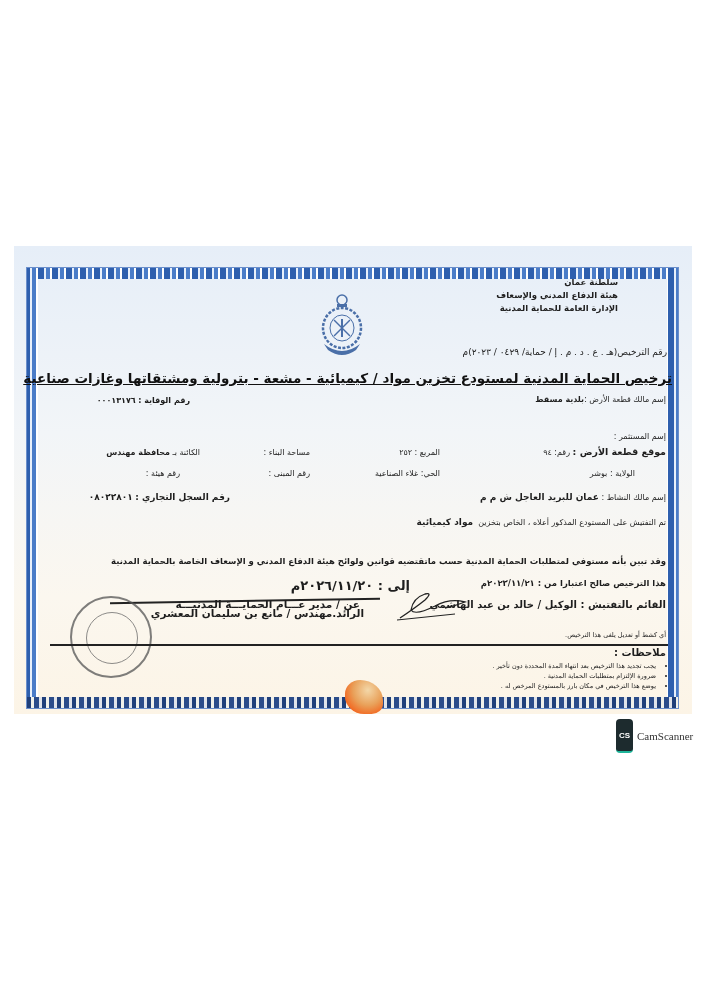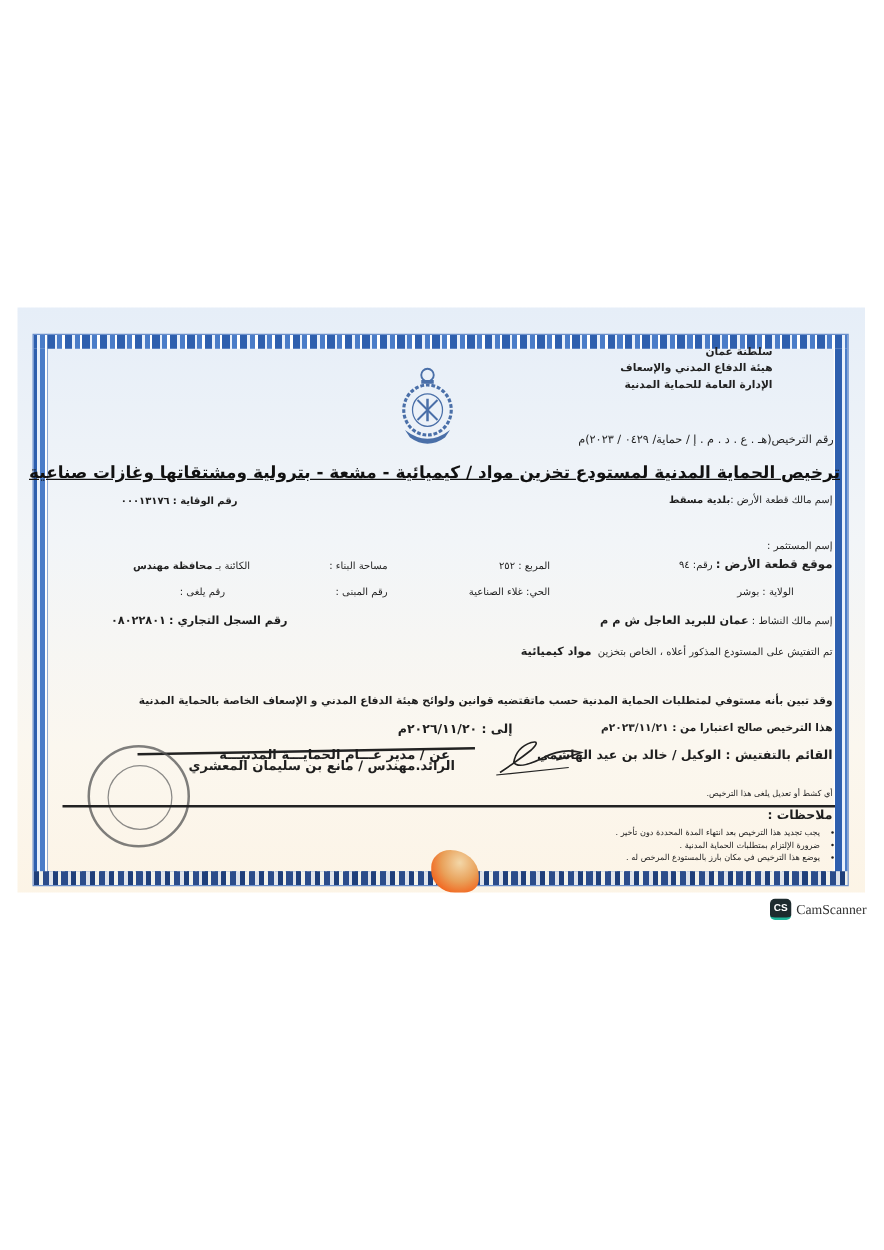--- a/index.html
+++ b/index.html
@@ -45,21 +45,21 @@
   .hr { position:absolute; height:1.5px; background:#222; }
   .tassel {
     position:absolute; left:345px; top:680px; width:38px; height:34px;
     background:radial-gradient(ellipse at 60% 30%,#f3d7a8 0%,#e9a15a 45%,#f26a23 75%,rgba(255,255,255,0) 80%);
     border-radius:40% 60% 30% 50%;
   }
   .cs {
     position:absolute; left:616px; top:719px; display:flex; align-items:center; gap:4px;
   }
   .cs-logo {
-    width:17px; height:17px; border-radius:4px; background:#1d2b2e; color:#fff;
+    width:17px; height:34px; border-radius:4px; background:#1d2b2e; color:#fff;
     font-size:8px; font-weight:bold; display:flex; align-items:center; justify-content:center;
     border-bottom:2px solid #1fb59a; box-sizing:border-box; font-family:"Liberation Sans", sans-serif;
   }
   .cs-text { font-family:"Liberation Serif", serif; font-size:11px; color:#333; }
   ul.notes { margin:0; padding:0 10px 0 0; list-style:disc; }
   ul.notes li { font-size:6.5px; line-height:10px; color:#222; }
 </style>
 </head>
 <body>
 
@@ -125,21 +125,21 @@
 </div>
 <div class="t rtl small" style="left:340px; top:469px; width:100px; text-align:right;">
   <span>الحي:</span>
   <span>غلاء الصناعية</span>
 </div>
 <div class="t rtl small" style="left:230px; top:469px; width:80px; text-align:right;">
   <span>رقم المبنى :</span>
   <span></span>
 </div>
 <div class="t rtl small" style="left:110px; top:469px; width:70px; text-align:right;">
-  <span>رقم يلغى :</span>
+  <span>رقم هيئة :</span>
   <span></span>
 </div>
 
 <div class="t rtl small" style="left:420px; top:492px; width:246px; text-align:right;">
   <span>إسم مالك النشاط :</span>
   <span class="bold" style="font-size:9px;">عمان للبريد العاجل ش م م</span>
 </div>
 <div class="t rtl small" style="left:60px; top:492px; width:170px; text-align:right;">
   <span class="bold" style="font-size:9px;">رقم السجل التجاري :</span>
   <span class="bold" style="font-size:9px;">٠٨٠٢٢٨٠١</span>
@@ -149,21 +149,21 @@
   <span>تم التفتيش على المستودع المذكور أعلاه ، الخاص بتخزين</span>
   &nbsp;<span class="bold" style="font-size:9px;">مواد كيميائية</span>
 </div>
 
 <div class="t rtl bold" style="left:60px; top:556px; width:606px; text-align:right; font-size:8.5px;">وقد تبين بأنه مستوفي لمتطلبات الحماية المدنية حسب ماتقتضيه قوانين ولوائح هيئة الدفاع المدني و الإسعاف الخاصة بالحماية المدنية</div>
 
 <div class="t rtl bold" style="left:420px; top:578px; width:246px; text-align:right; font-size:8.5px;">
   <span>هذا الترخيص صالح اعتبارا من :</span>
   <span>٢٠٢٣/١١/٢١م</span>
 </div>
-<div class="t rtl bold" style="left:300px; top:578px; width:110px; text-align:right; font-size:10px;">
+<div class="t rtl bold" style="left:300px; top:578px; width:110px; text-align:right; font-size:13px;">
   <span>إلى :</span>
   <span>٢٠٢٦/١١/٢٠م</span>
 </div>
 
 <div class="t rtl bold" style="left:440px; top:599px; width:226px; text-align:right; font-size:10px;">
   <span>القائم بالتفتيش :</span>
   <span>الوكيل / خالد بن عيد الهاشمي</span>
 </div>
 
 <svg style="position:absolute; left:395px; top:588px; width:80px; height:34px;" viewBox="0 0 80 34">

